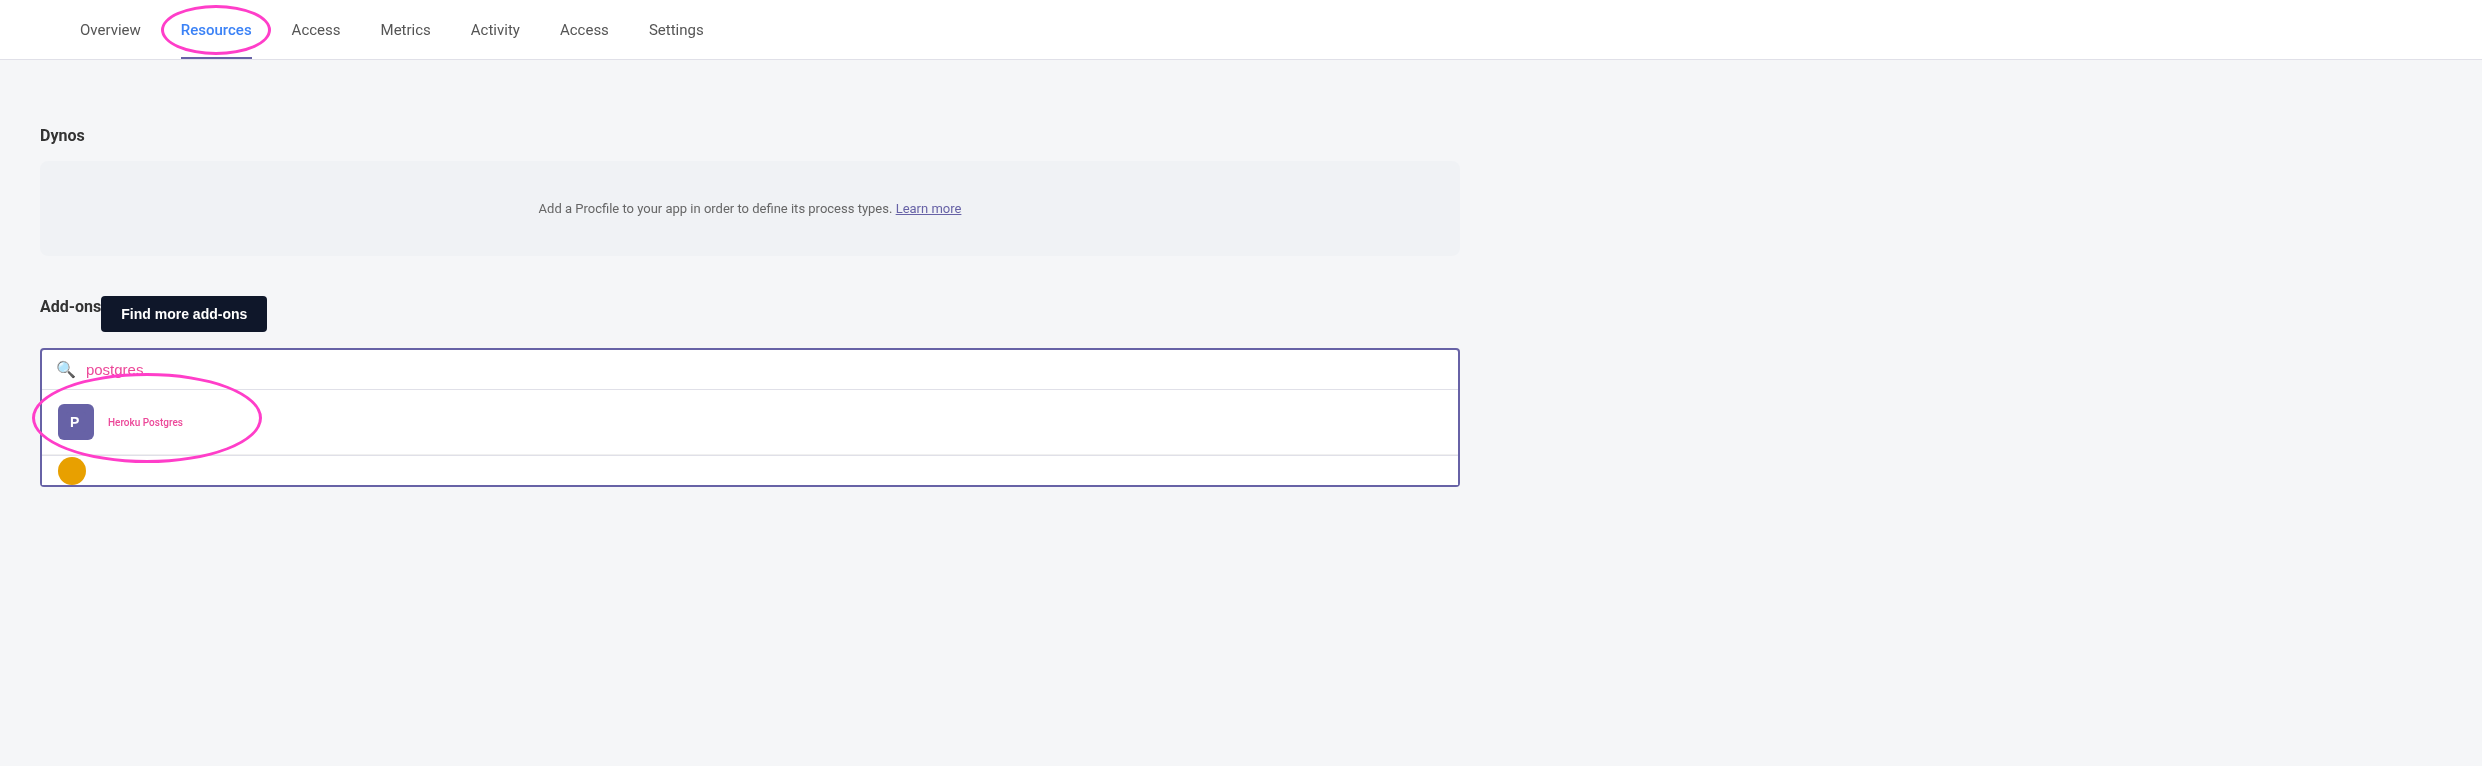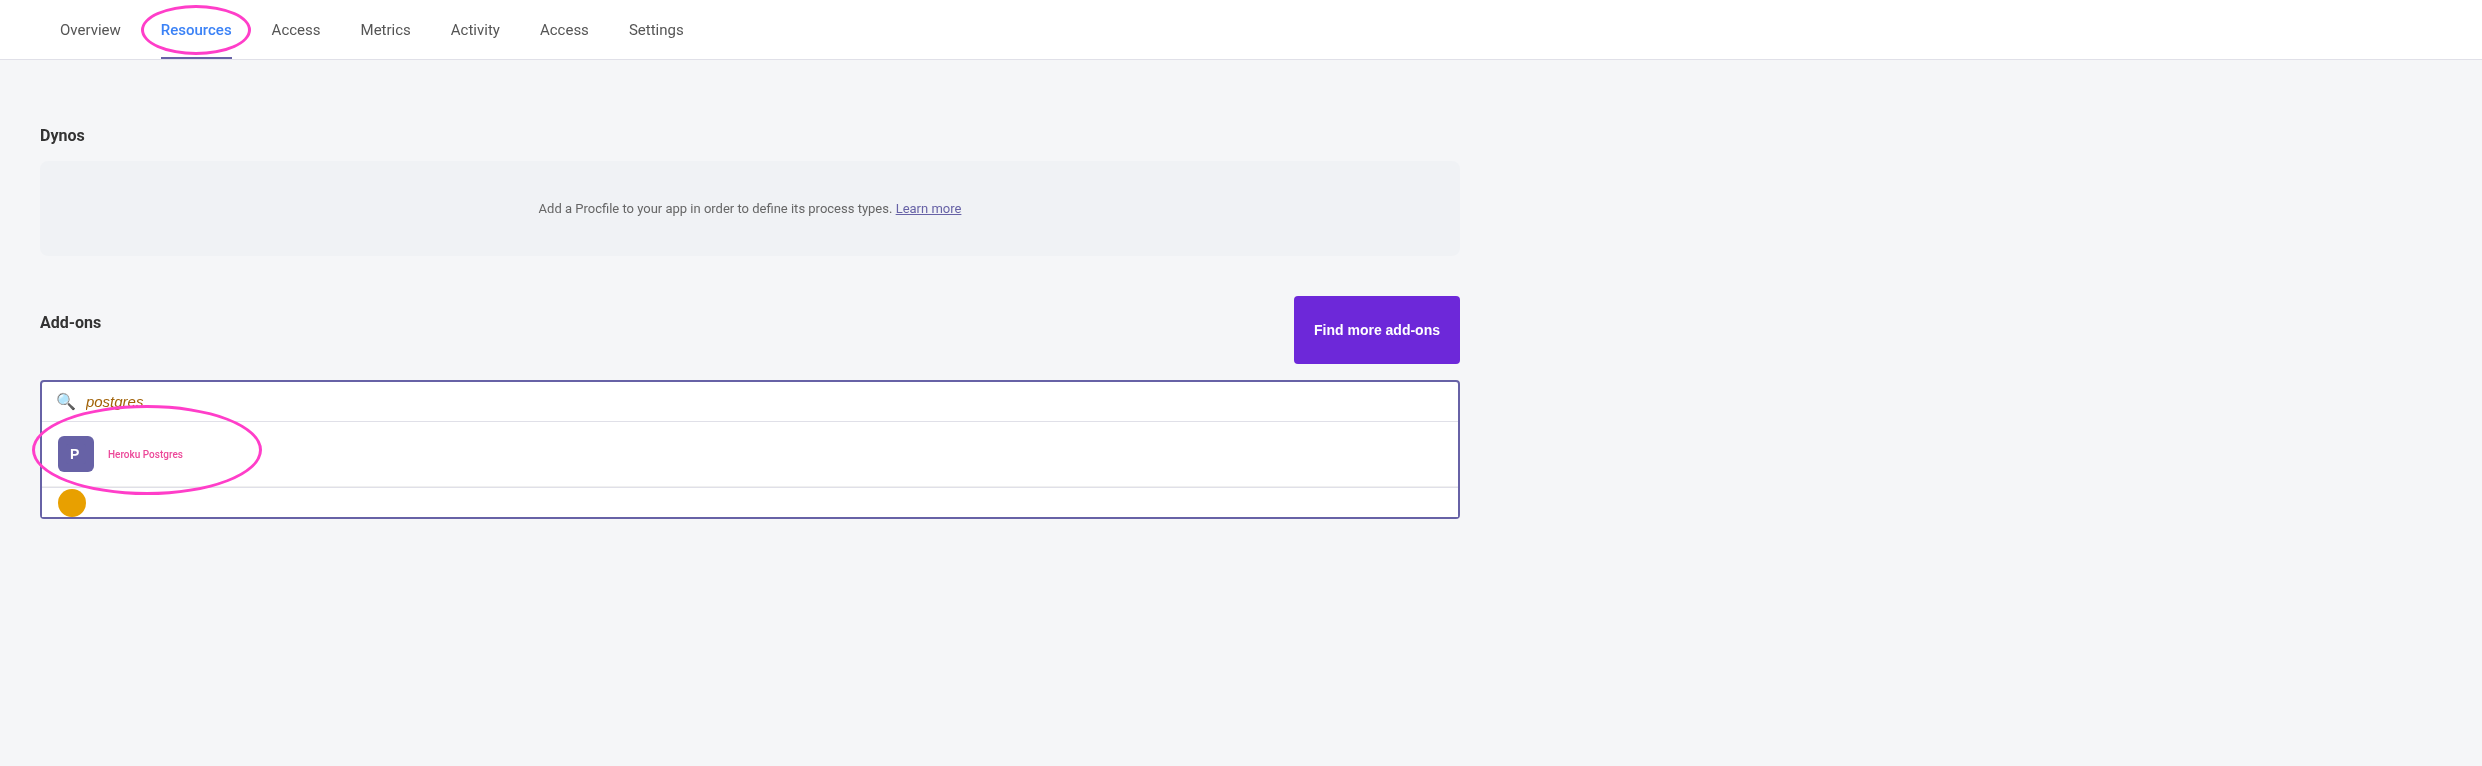--- a/index.html
+++ b/index.html
@@ -11,21 +11,21 @@
     body {
       font-family: -apple-system, BlinkMacSystemFont, 'Segoe UI', Roboto, Helvetica, Arial, sans-serif;
       background-color: #f5f6f8;
       color: #333;
       font-size: 14px;
     }
 
     .top-nav {
       background-color: #ffffff;
       border-bottom: 1px solid #e0e0e8;
-      padding: 0 40px;
+      padding: 0 60px;
       display: flex;
       align-items: center;
       height: 60px;
     }
 
     .nav-item {
       padding: 0 20px;
       height: 100%;
       display: flex;
       align-items: center;
@@ -109,32 +109,31 @@
       text-decoration: underline;
       cursor: pointer;
     }
 
     .addons-section {
       margin-top: 10px;
     }
 
     .addons-header {
       display: flex;
-      justify-content: space-between;
+      justify-content: flex-start;
       align-items: center;
       margin-bottom: 16px;
-      gap: 20px;
     }
 
     .find-addons-btn {
-      background-color: #6d28d9;
+      background-color: #0f172a;
       color: #ffffff;
       border: none;
       border-radius: 4px;
-      padding: 26px 20px;
+      padding: 10px 20px;
       font-size: 14px;
       font-weight: 600;
       cursor: pointer;
     }
 
     .search-container {
       position: relative;
       border: 2px solid #6762a6;
       border-radius: 4px;
       background: #ffffff;
@@ -151,24 +150,23 @@
       color: #888;
       margin-right: 10px;
       font-size: 16px;
       flex-shrink: 0;
     }
 
     .search-input {
       border: none;
       outline: none;
       font-size: 15px;
-      color: #a16207;
+      color: #ec4899;
       width: 100%;
       background: transparent;
-      font-style: italic;
     }
 
     .dropdown-result {
       border-top: 1px solid #e0e0e8;
       background: #ffffff;
       border-radius: 0 0 4px 4px;
     }
 
     .dropdown-item {
       display: flex;

